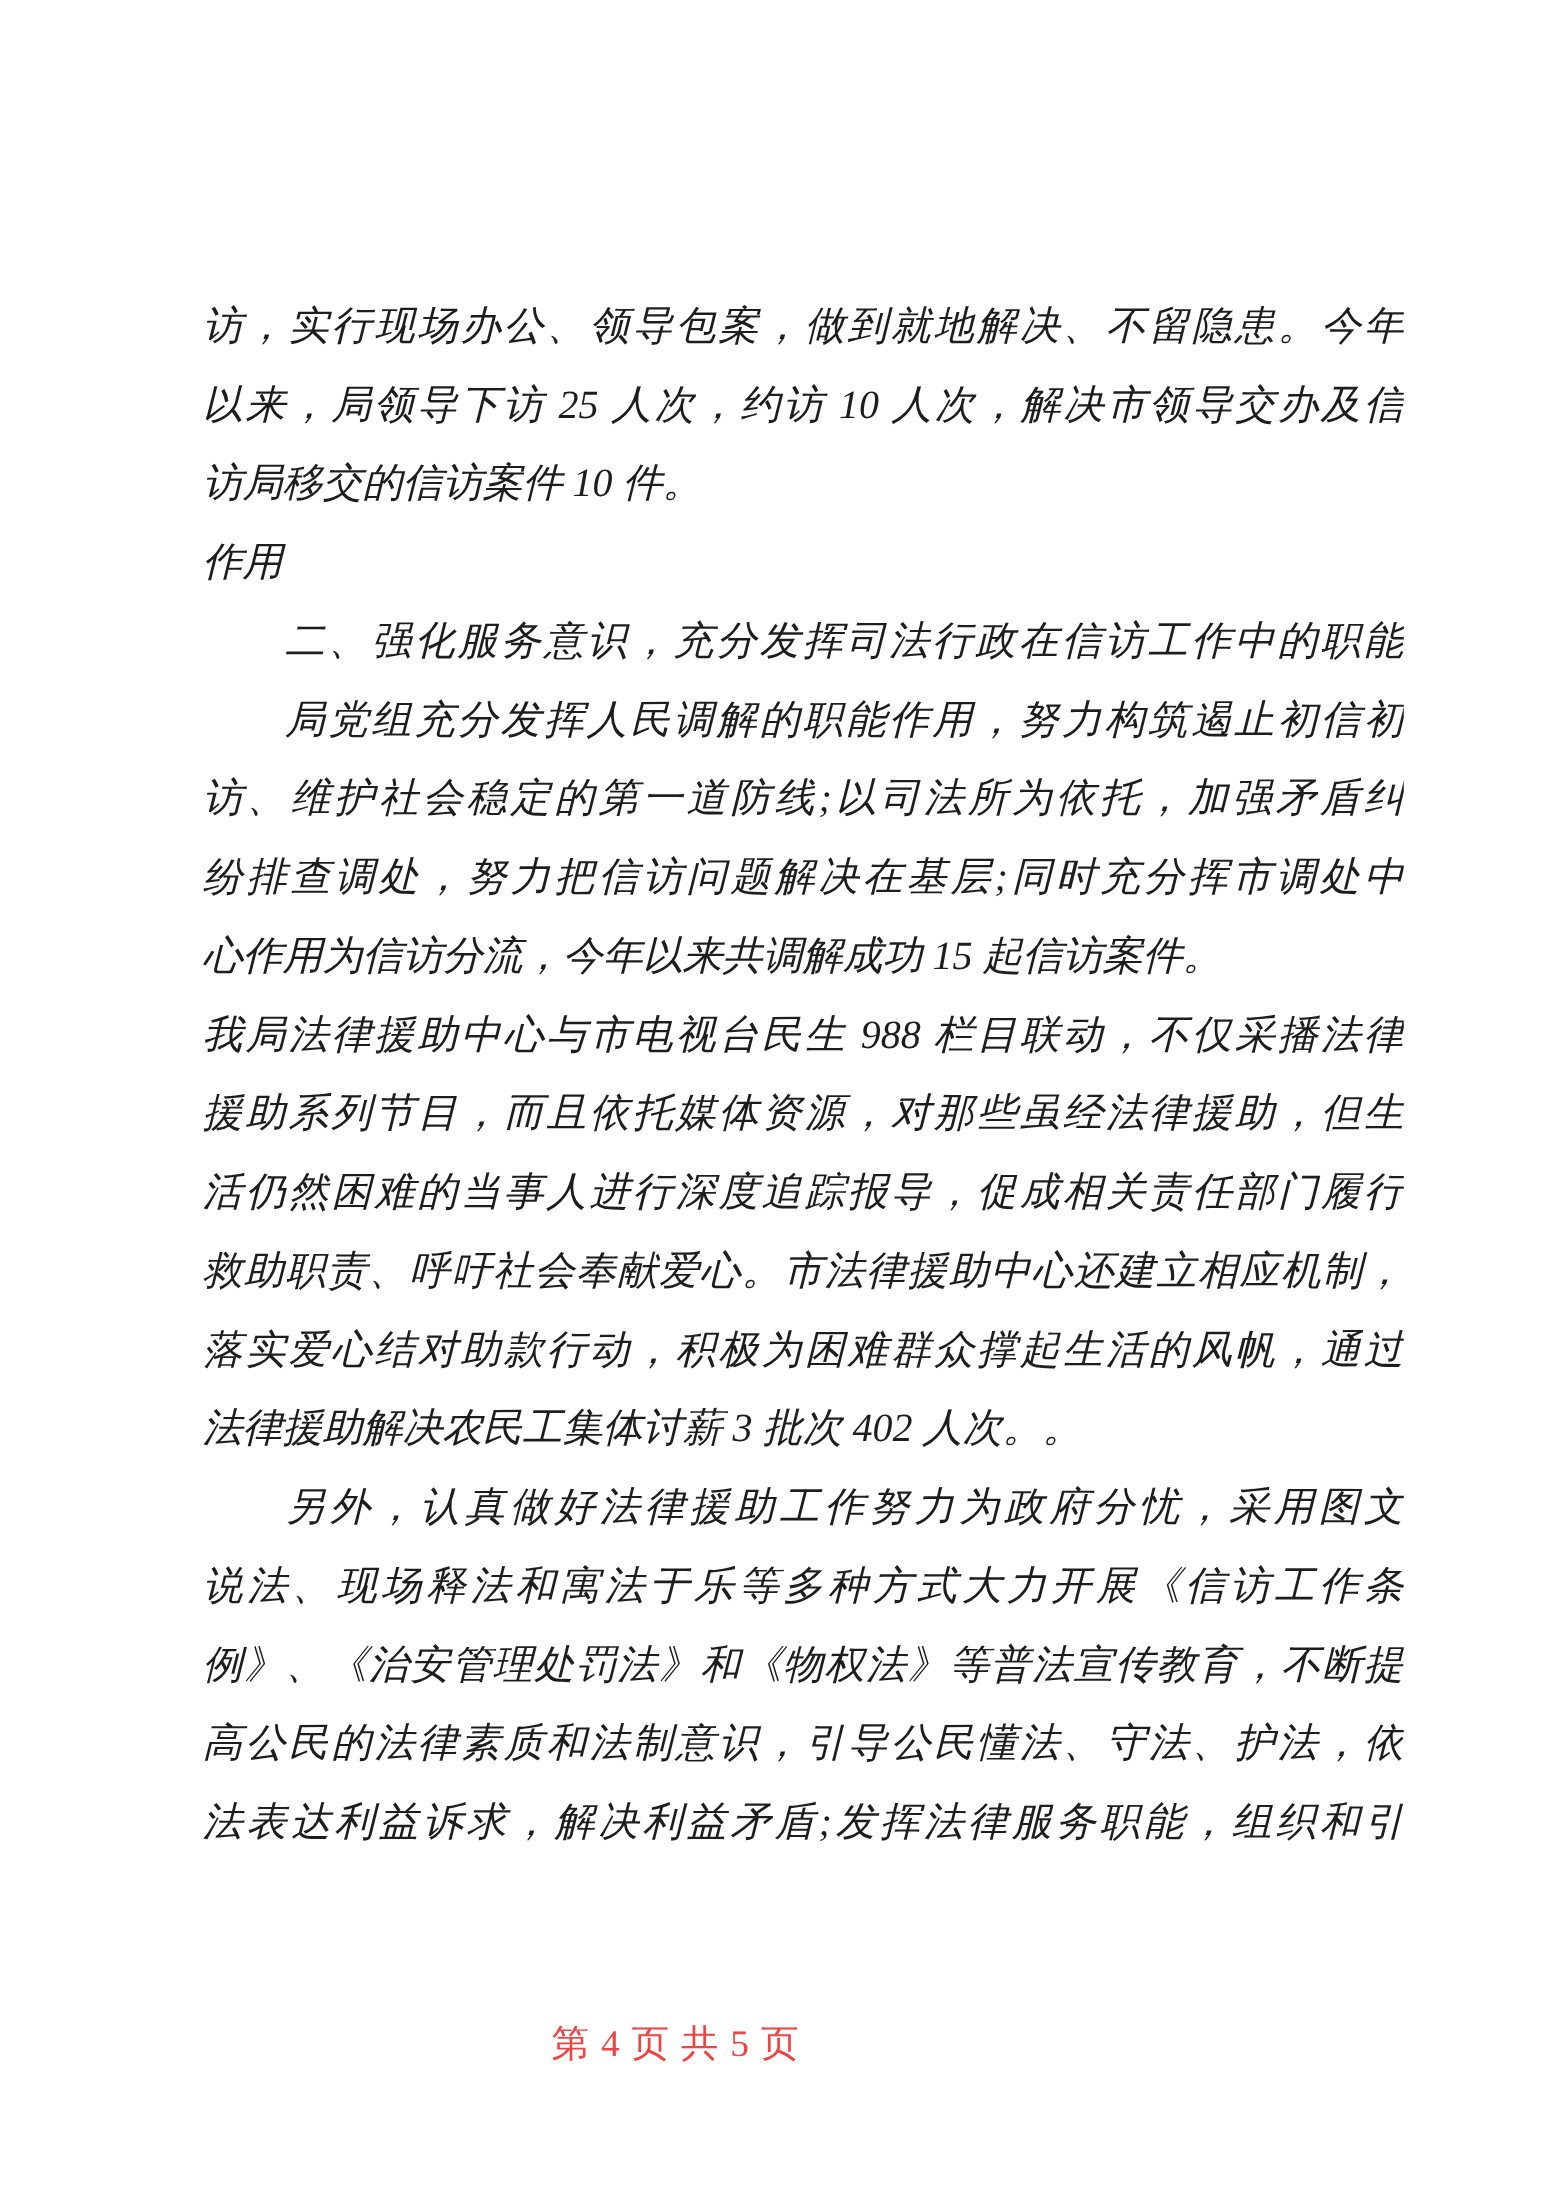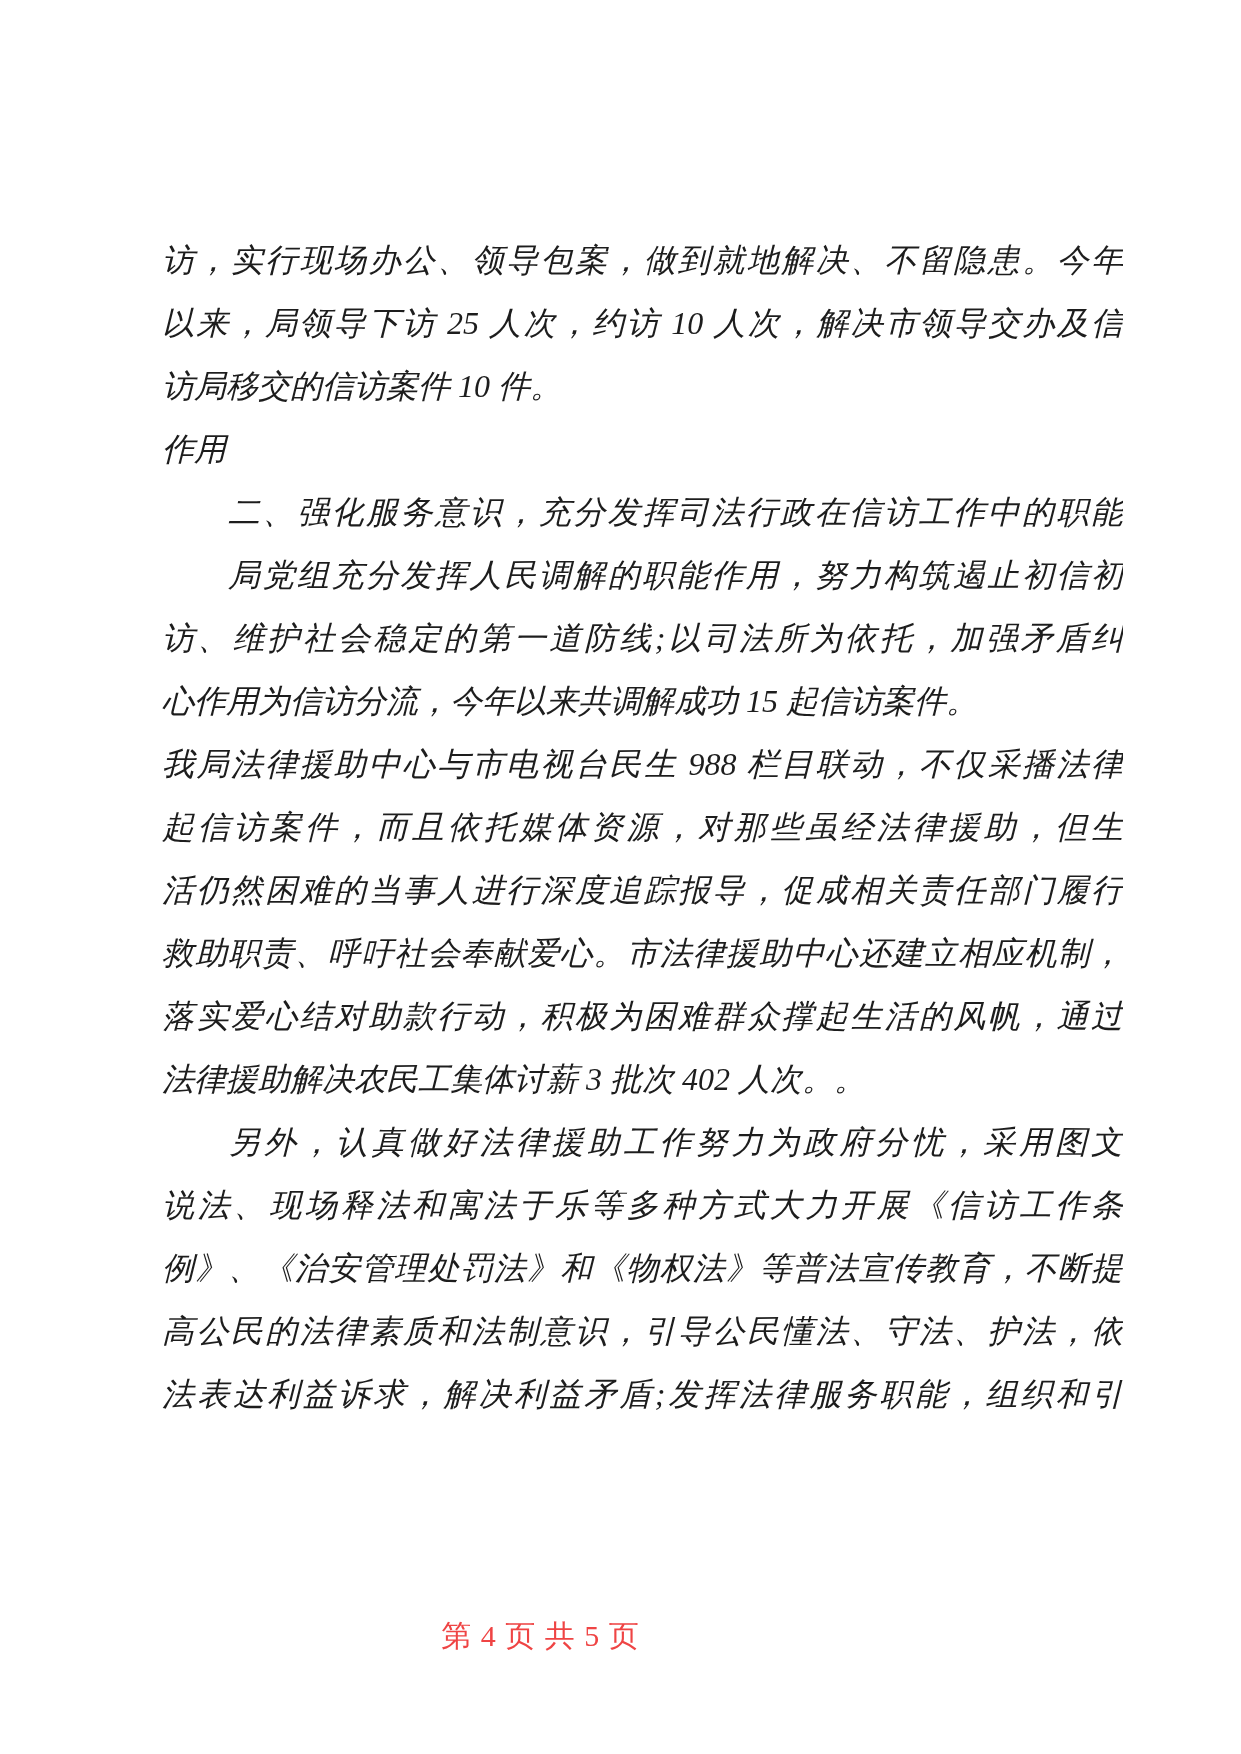--- a/index.html
+++ b/index.html
@@ -57,23 +57,24 @@
 
 <div class="page">
   <div class="body-text">
       <div class="line">访，实行现场办公、领导包案，做到就地解决、不留隐患。今年</div>
       <div class="line">以来，局领导下访 25 人次，约访 10 人次，解决市领导交办及信</div>
       <div class="line para-end">访局移交的信访案件 10 件。</div>
       <div class="line para-end">作用</div>
       <div class="line indent">二、强化服务意识，充分发挥司法行政在信访工作中的职能</div>
       <div class="line indent">局党组充分发挥人民调解的职能作用，努力构筑遏止初信初</div>
       <div class="line">访、维护社会稳定的第一道防线;以司法所为依托，加强矛盾纠</div>
+      <div class="line">纷排查调处，努力把信访问题解决在基层;同时充分挥市调处中</div>
       <div class="line para-end">心作用为信访分流，今年以来共调解成功 15 起信访案件。</div>
       <div class="line">我局法律援助中心与市电视台民生 988 栏目联动，不仅采播法律</div>
-      <div class="line">起信访案件，而且依托媒体资源，对那些虽经法律援助，但生</div>
+      <div class="line">援助系列节目，而且依托媒体资源，对那些虽经法律援助，但生</div>
       <div class="line">活仍然困难的当事人进行深度追踪报导，促成相关责任部门履行</div>
       <div class="line">救助职责、呼吁社会奉献爱心。市法律援助中心还建立相应机制，</div>
       <div class="line">落实爱心结对助款行动，积极为困难群众撑起生活的风帆，通过</div>
       <div class="line para-end">法律援助解决农民工集体讨薪 3 批次 402 人次。。</div>
       <div class="line indent">另外，认真做好法律援助工作努力为政府分忧，采用图文</div>
       <div class="line">说法、现场释法和寓法于乐等多种方式大力开展《信访工作条</div>
       <div class="line">例》、《治安管理处罚法》和《物权法》等普法宣传教育，不断提</div>
       <div class="line">高公民的法律素质和法制意识，引导公民懂法、守法、护法，依</div>
       <div class="line">法表达利益诉求，解决利益矛盾;发挥法律服务职能，组织和引</div>
     </div>

